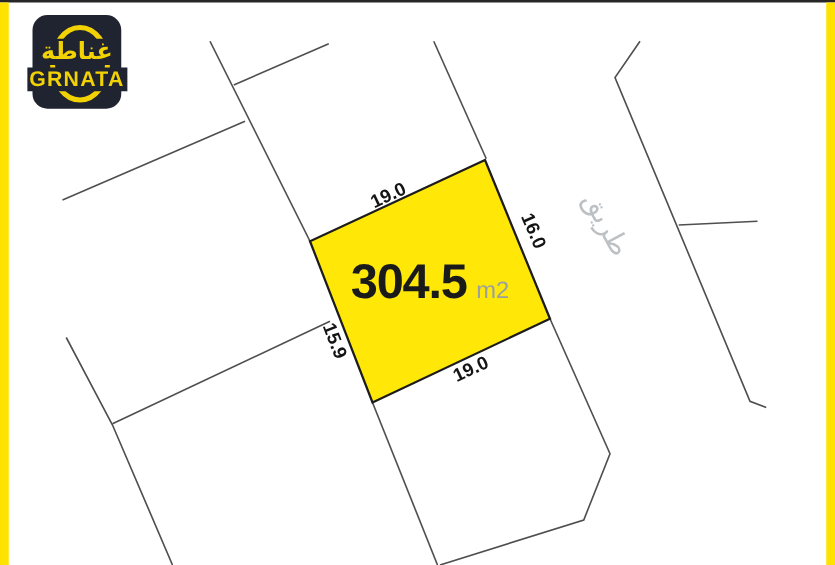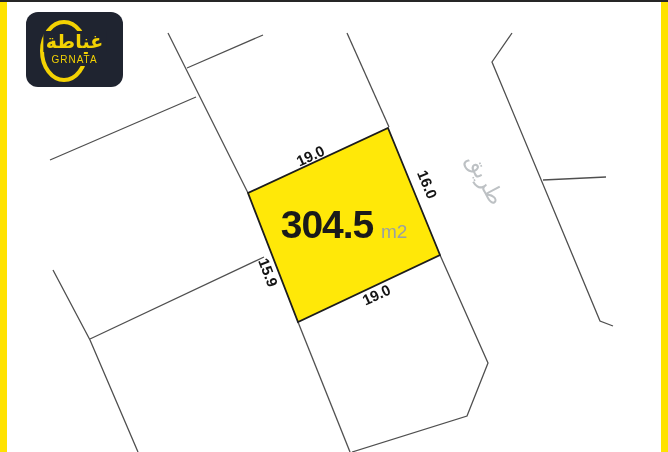--- a/index.html
+++ b/index.html
@@ -28,33 +28,33 @@
   .area-unit{
     font-family:"Liberation Sans","DejaVu Sans",sans-serif;
     font-size:19px;fill:#9aa0a2;
   }
   .road-label{
     font-family:"DejaVu Sans",sans-serif;
     font-size:22px;fill:#bdc1c4;
   }
 
   .logo{
-    position:absolute;left:26px;top:12px;width:97px;height:75px;
+    position:absolute;left:26px;top:12px;width:71px;height:75px;
     background:#1F2430;border-radius:12px;
   }
   .logo-oval{position:absolute;left:0;top:0;}
   .logo-ar{
     position:absolute;left:50%;top:19px;transform:translateX(-50%);
     background:#1F2430;color:#F3D203;font-family:"DejaVu Sans",sans-serif;
     font-size:19px;font-weight:bold;line-height:1;padding:1px 3px;white-space:nowrap;
   }
   .logo-en{
     position:absolute;left:50%;top:42px;transform:translateX(-50%);
     background:#1F2430;color:#F3D203;font-family:"Liberation Sans","DejaVu Sans",sans-serif;
-    font-size:10px;font-weight:normal;letter-spacing:1px;line-height:1;padding:1px 2px;
+    font-size:17px;font-weight:bold;letter-spacing:1px;line-height:1;padding:1px 2px;
   }
 </style>
 </head>
 <body>
 
 <div class="frame-top"></div>
 <div class="frame-left"></div>
 <div class="frame-right"></div>
 
 <svg class="map-svg" width="668" height="452" viewBox="0 0 668 452">

